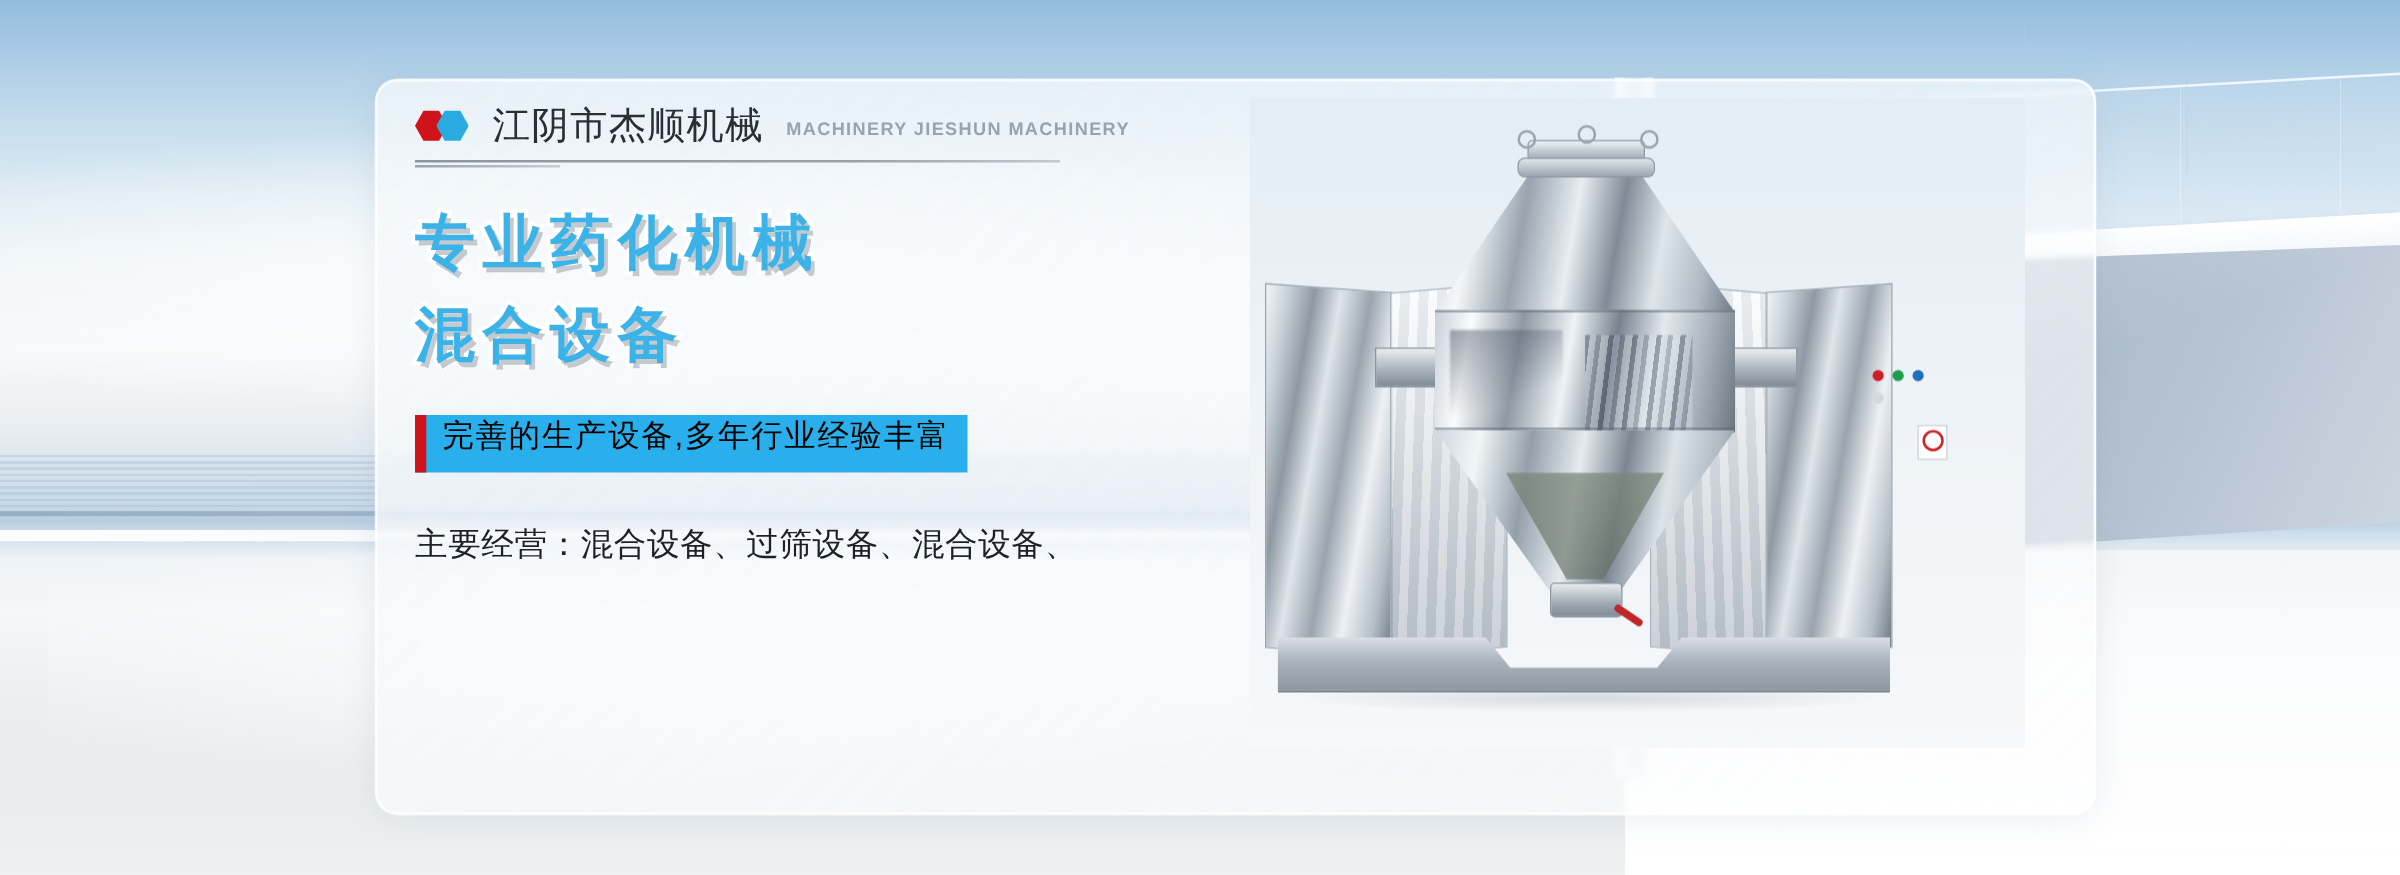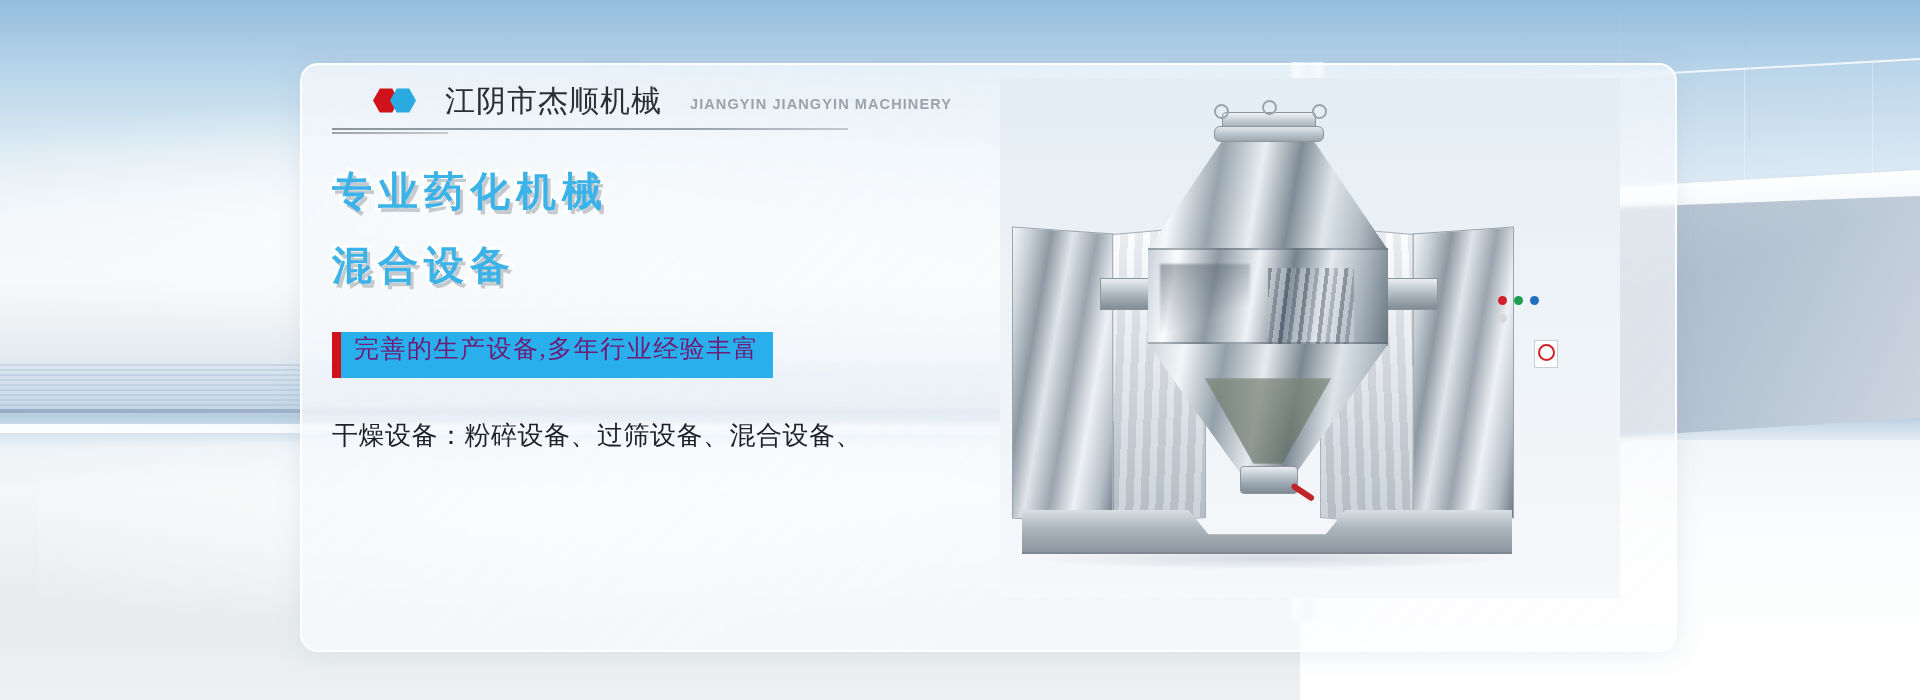--- a/index.html
+++ b/index.html
@@ -94,21 +94,21 @@
     border-radius:18px;
     background:linear-gradient(135deg,rgba(244,248,251,.82) 0%,rgba(250,252,254,.7) 45%,rgba(255,255,255,.55) 100%);
     border:2px solid rgba(255,255,255,.9);
     box-shadow:0 2px 26px rgba(130,155,180,.16);
     backdrop-filter:blur(2px);
   }
 
   
   .text-col{position:absolute;left:332px;top:80px;width:620px;}
 
-  .logo-row{display:flex;align-items:flex-end;gap:28px;height:36px;justify-content:flex-end;}
+  .logo-row{display:flex;align-items:flex-end;gap:18px;height:36px;}
   .logo-mark{position:relative;width:44px;height:25px;flex:0 0 auto;margin-bottom:3px;}
   .hexr,.hexb{
     position:absolute;top:0;width:26px;height:25px;
     clip-path:polygon(26% 2%,74% 2%,100% 50%,74% 98%,26% 98%,0% 50%);
   }
   .hexr{left:0;background:#d0121b;}
   .hexb{left:17px;background:#29abe2;}
   .logo-cn{
     font-size:30px;line-height:30px;color:#2a2f36;letter-spacing:1px;
     font-family:"DejaVu Sans","Liberation Sans",sans-serif;font-weight:500;
@@ -118,37 +118,37 @@
     font-weight:700;margin-bottom:4px;
   }
   .rule-wrap{position:relative;margin-top:12px;width:516px;height:8px;}
   .rule1{position:absolute;left:0;top:0;width:516px;height:2px;
     background:linear-gradient(90deg,#8d959d,#9aa2aa 70%,#c3c9cf);}
   .rule2{position:absolute;left:0;top:4px;width:116px;height:2px;
     background:linear-gradient(90deg,#9aa2aa,#c6ccd2);}
 
   .headline{margin-top:22px;}
   .hl-line{
-    font-family:Liberation Mono, monospace;
-    font-weight:bold;font-size:40px;line-height:74px;
+    font-family:Liberation Sans, sans-serif;
+    font-weight:bold;font-size:48px;line-height:74px;
     color:#3cb3e8;letter-spacing:6px;white-space:nowrap;
     -webkit-text-stroke:6px #ffffff;
     paint-order:stroke fill;
     text-shadow:3px 4px 0 rgba(150,158,166,.55);
   }
 
   .highlight{
     margin-top:26px;display:inline-flex;align-items:center;height:46px;
     background:#29b0ec;
   }
   .hl-accent{width:9px;height:46px;background:#d0121b;flex:0 0 auto;}
   .hl-text{
     padding:0 14px 12px 13px;
-    font-family:Liberation Serif, serif;
-    font-size:25px;line-height:46px;color:#701a75;letter-spacing:1.5px;white-space:nowrap;
+    font-family:Liberation Sans, sans-serif;
+    font-size:25px;line-height:46px;color:#000000;letter-spacing:1.5px;white-space:nowrap;
   }
 
   .desc{margin-top:30px;}
   .desc-line{
     font-family:"DejaVu Sans","Liberation Sans",sans-serif;
     font-size:26px;line-height:47px;color:#1d2126;letter-spacing:.5px;white-space:nowrap;
   }
 
   
   .machine{position:absolute;left:1000px;top:78px;width:620px;height:520px;}
@@ -315,36 +315,36 @@
   </div>
 
   <div class="text-col">
 
     <div class="logo-row">
       <span class="logo-mark">
         <span class="hexr"></span>
         <span class="hexb"></span>
       </span>
       <span class="logo-cn">江阴市杰顺机械</span>
-      <span class="logo-en">JIANGYIN JIANGYIN MACHINERY</span>
+      <span class="logo-en">MACHINERY JIESHUN MACHINERY</span>
     </div>
 
     <div class="rule-wrap">
       <div class="rule1"></div>
       <div class="rule2"></div>
     </div>
 
     <div class="headline">
       <div class="hl-line">专业药化机械</div>
       <div class="hl-line">混合设备</div>
     </div>
 
     <div class="highlight">
       <span class="hl-accent"></span>
       <span class="hl-text">完善的生产设备,多年行业经验丰富</span>
     </div>
 
     <div class="desc">
-      <div class="desc-line">干燥设备：粉碎设备、过筛设备、混合设备、</div>
+      <div class="desc-line">主要经营：混合设备、过筛设备、混合设备、</div>
     </div>
 
   </div>
 </div>
 
 </body></html>

